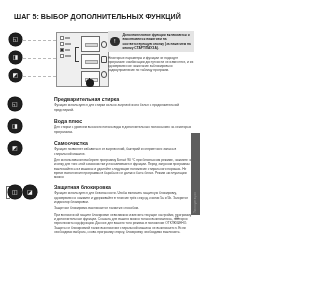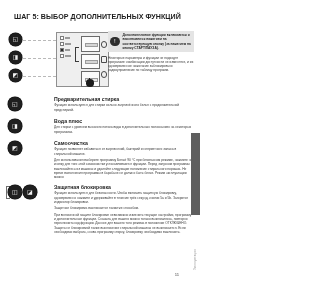--- a/index.html
+++ b/index.html
@@ -13,21 +13,21 @@
     position: relative;
     font-family: "Liberation Sans", sans-serif;
     overflow: hidden;
     color: #2b2b2b;
   }
 
   .page {
     position: absolute;
     left: 0; top: 0;
     width: 200px;
-    height: 284px;
+    height: 227px;
     background: #ffffff;
   }
 
   
   .title {
     position: absolute;
     left: 14px;
     top: 13px;
     font-size: 7.1px;
     font-weight: bold;

